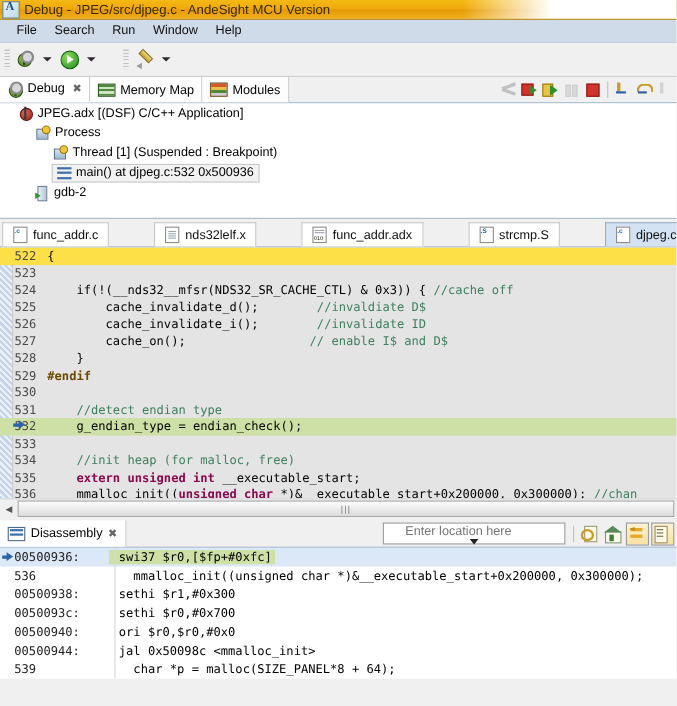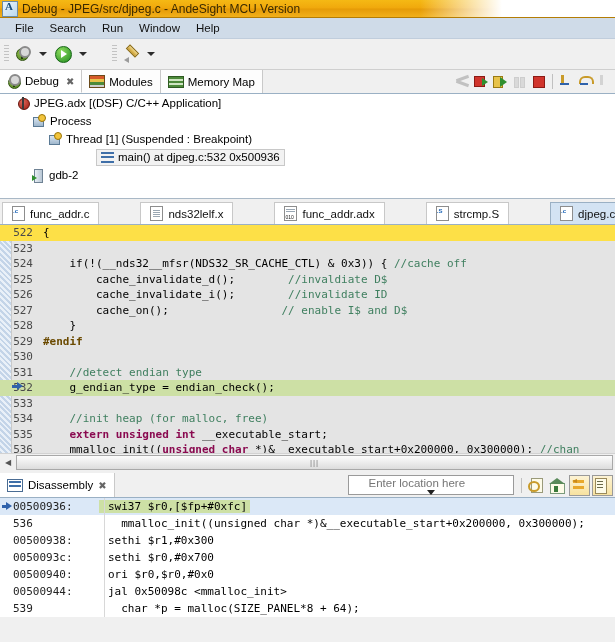--- a/index.html
+++ b/index.html
@@ -211,26 +211,26 @@
   <div class="vtabs">
     <div class="vtab active">
       <span class="ico-debug" style="width:14px;height:14px">
         <i class="bug"></i>
           <i class="gear"></i>
       </span>
       <span>Debug</span>
       <span class="x">✖</span>
     </div>
     <div class="vtab">
+      <span style="width:14px;height:10px;background:linear-gradient(to bottom,#4d8a3a 0 2px,#cfe5c2 2px 4px,#4d8a3a 4px 6px,#cfe5c2 6px 8px,#4d8a3a 8px 10px);border:1px solid #2f5a22;display:inline-block"></span>
+      <span>Memory Map</span>
+    </div>
+    <div class="vtab">
       <span style="width:14px;height:11px;background:linear-gradient(to bottom,#d65a2a 0 3px,#e8c34a 3px 6px,#4d8a3a 6px 9px,#cfcfcf 9px 11px);border:1px solid #6a4a1a;display:inline-block"></span>
       <span>Modules</span>
-    </div>
-    <div class="vtab">
-      <span style="width:14px;height:10px;background:linear-gradient(to bottom,#4d8a3a 0 2px,#cfe5c2 2px 4px,#4d8a3a 4px 6px,#cfe5c2 6px 8px,#4d8a3a 8px 10px);border:1px solid #2f5a22;display:inline-block"></span>
-      <span>Memory Map</span>
     </div>
     <div class="vtools">
       <div class="vt" style="opacity:.45">
         <span style="position:absolute;left:2px;top:4px;width:13px;height:3px;background:#8a8a8a;transform:rotate(-20deg);display:block"></span>
         <span style="position:absolute;left:2px;top:9px;width:13px;height:3px;background:#8a8a8a;transform:rotate(20deg);display:block"></span>
       </div>
       <div class="vt">
         <span style="position:absolute;left:1px;top:3px;width:9px;height:9px;background:#d0342c;border:1px solid #8c1a14;display:block"></span>
         <span style="position:absolute;left:9px;top:5px;border-left:6px solid #2f8f2f;border-top:4px solid transparent;border-bottom:4px solid transparent;display:block"></span>
       </div>
@@ -266,21 +266,21 @@
       <span class="lbl">JPEG.adx [(DSF) C/C++ Application]</span>
     </div>
     <div class="trow" style="padding-left:32px">
       <span class="i-proc"></span>
       <span class="lbl">Process</span>
     </div>
     <div class="trow" style="padding-left:48px">
       <span class="i-proc"></span>
       <span class="lbl">Thread [1] (Suspended : Breakpoint)</span>
     </div>
-    <div class="trow" style="padding-left:96px">
+    <div class="trow" style="padding-left:47px">
       <span class="sel-box" style="display:flex;align-items:center;gap:4px;height:15px">
         <span class="i-stack">
             <i></i>
             <i></i>
             <i></i>
           </span>
         <span>main() at djpeg.c:532 0x500936</span>
       </span>
     </div>
     <div class="trow" style="padding-left:32px">

